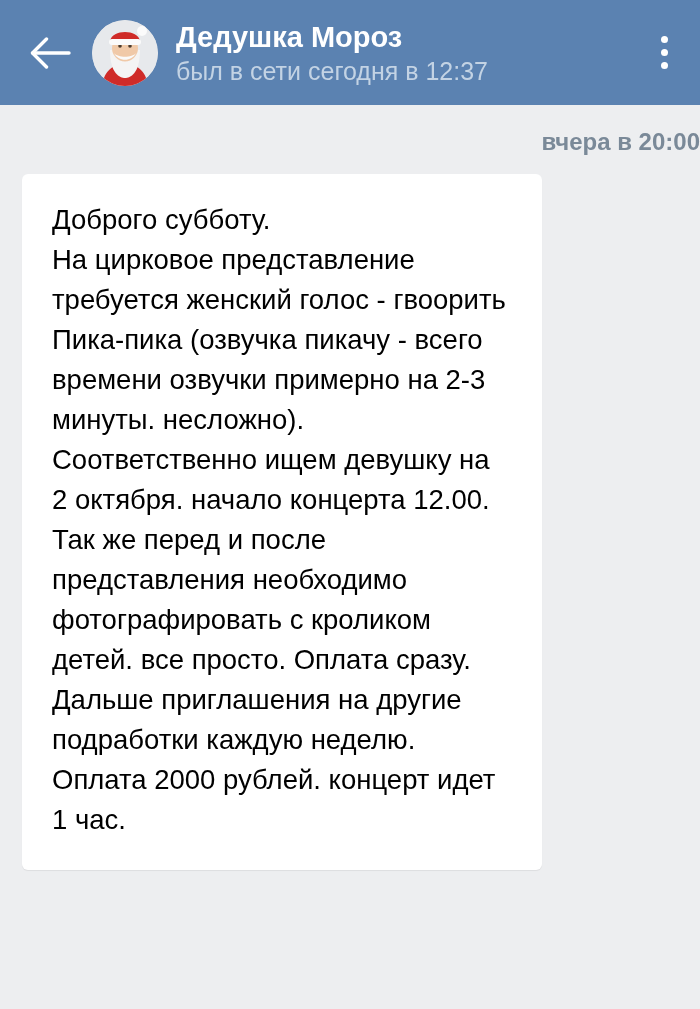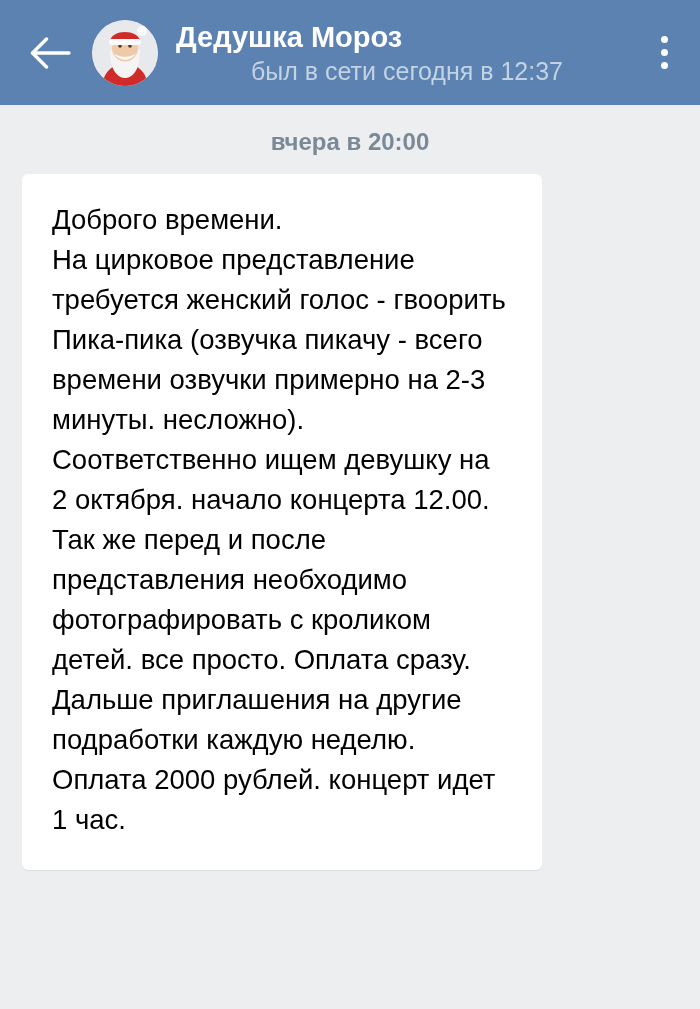--- a/index.html
+++ b/index.html
@@ -75,21 +75,20 @@
     text-overflow: ellipsis;
   }
   .peer-status {
     color: #c3d3e4;
     font-size: 25px;
     line-height: 30px;
     white-space: nowrap;
     overflow: hidden;
     text-overflow: ellipsis;
     margin-top: 2px;
-    text-align: center;
   }
 
   .overflow-button {
     width: 52px;
     height: 62px;
     flex: none;
     display: flex;
     flex-direction: column;
     align-items: center;
     justify-content: center;
@@ -105,21 +104,21 @@
 
   
   .conversation {
     flex: 1 1 auto;
     position: relative;
     overflow: hidden;
     background: #edeef0;
   }
 
   .date-separator {
-    text-align: center;
+    text-align: right;
     color: #7a8998;
     font-size: 24px;
     font-weight: bold;
     padding: 23px 0 18px 0;
   }
 
   .message-row {
     display: flex;
     padding: 0 0 0 22px;
   }
@@ -194,21 +193,21 @@
       </span>
     </div>
   </div>
 
   <div class="conversation">
 
     <div class="date-separator">вчера в 20:00</div>
 
     <div class="message-row">
       <div class="bubble">
-        <p>Доброго времени.</p>
+        <p>Доброго субботу.</p>
         <p>На цирковое представление требуется женский голос - гвоорить Пика-пика (озвучка пикачу - всего времени озвучки примерно на 2-3 минуты. несложно). Соответственно ищем девушку на 2 октября. начало концерта 12.00.
 Так же перед и после представления необходимо фотографировать с кроликом детей. все просто. Оплата сразу. Дальше приглашения на другие подработки каждую неделю. Оплата 2000 рублей. концерт идет 1 час.</p>
       </div>
     </div>
 
   </div>
 
 </div>
 
 </body></html>

